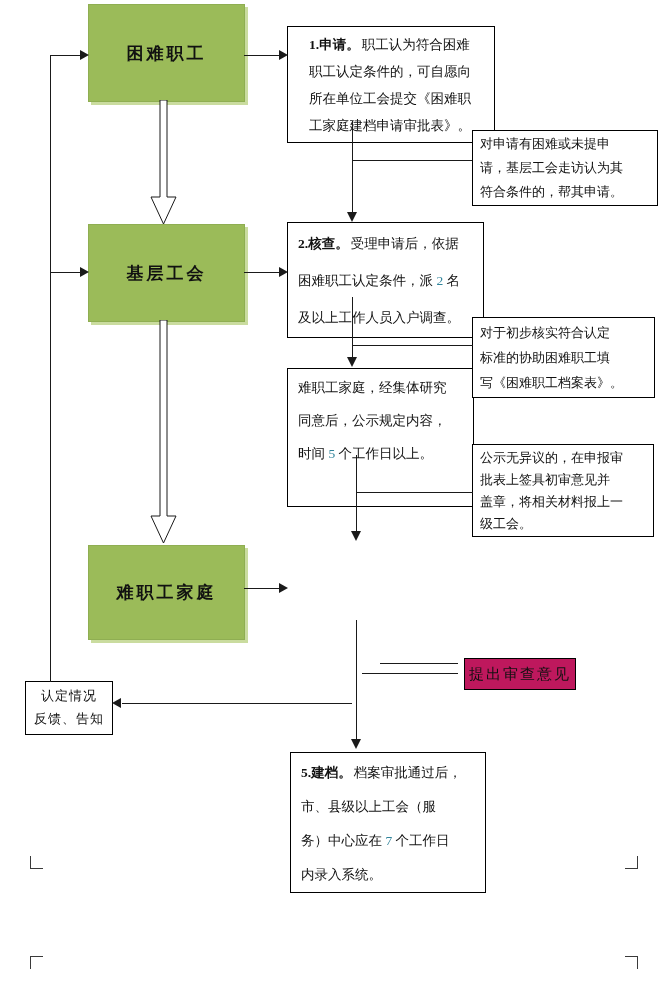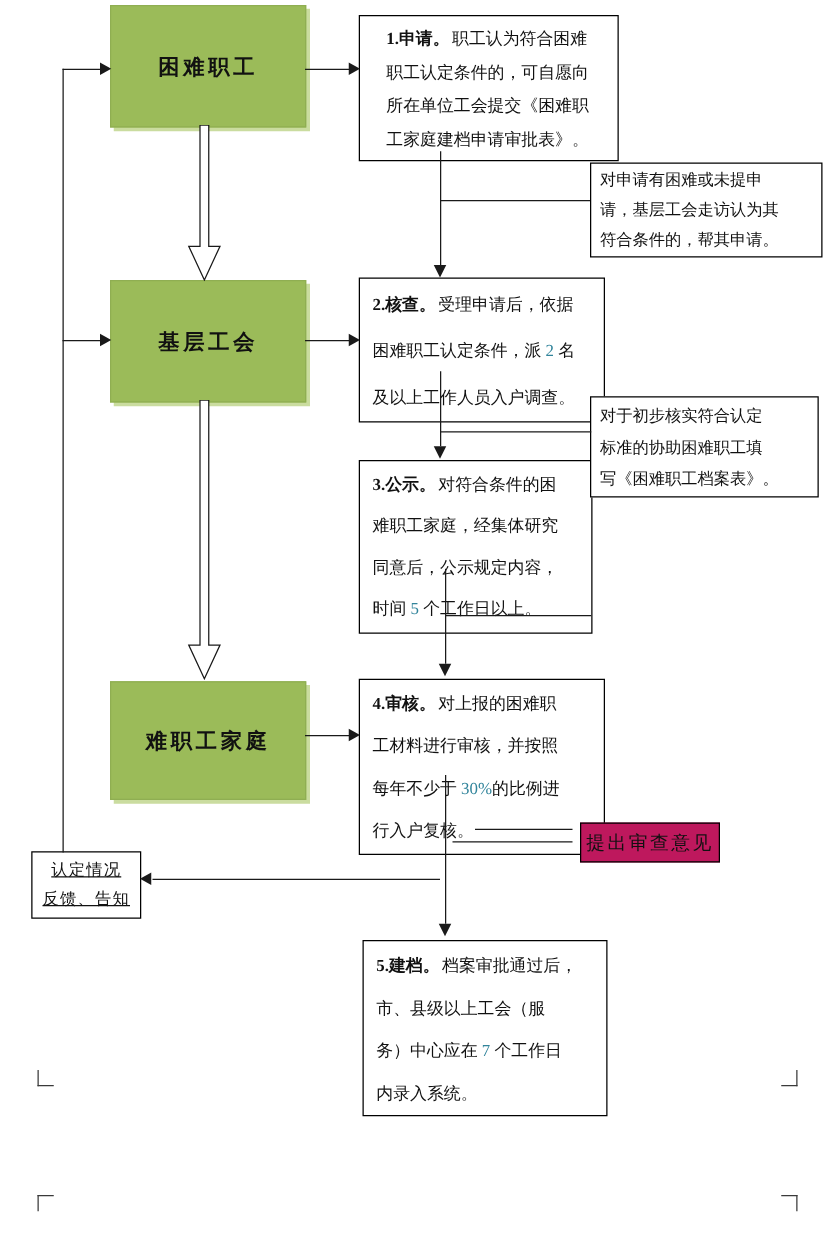--- a/index.html
+++ b/index.html
@@ -13,42 +13,42 @@
         display:flex;align-items:center;justify-content:center;
         font-weight:bold;font-size:17px;letter-spacing:3px;}
   .g1{top:4px;height:96px;}
   .g2{top:224px;height:96px;}
   .g3{top:545px;height:93px;}
 
   
   .step{position:absolute;left:287px;width:181px;background:#fff;border:1px solid #000;
         font-size:13.5px;padding:2px 4px 0 10px;}
   .step .tline{white-space:nowrap;}
-  .s1{top:12px;height:111px;line-height:27px;padding-top:4px;padding-left:21px;}
+  .s1{top:26px;height:111px;line-height:27px;padding-top:4px;padding-left:21px;}
   .s2{top:222px;height:112px;line-height:37px;}
   .s3{top:368px;width:171px;height:135px;line-height:33px;}
   .s4{top:543px;height:137px;line-height:34px;}
   .s5{top:752px;left:290px;width:180px;height:136px;line-height:34px;padding-top:3px;}
   .hdr{font-weight:bold;margin-right:2px;}
   .num{color:var(--num,#31849b);}
 
   
   .ann{position:absolute;left:472px;background:#fff;border:1px solid #000;
        font-size:13px;padding:3px 6px 0 7px;}
   .ann .tline{white-space:nowrap;}
   .a1{top:118px;width:171px;height:73px;line-height:24px;padding-top:1px;margin-top:12px;}
   .a2{top:317px;width:168px;height:77px;line-height:25px;padding-top:2px;}
   .a3{top:444px;width:167px;height:89px;line-height:22px;padding-top:2px;}
 
   .sidebox{position:absolute;left:464px;top:658px;width:110px;height:30px;
            border:1px solid #000;background:#be185d;display:flex;align-items:center;
            justify-content:center;font-size:15px;letter-spacing:2px;}
   .feedback{position:absolute;left:25px;top:681px;width:86px;height:50px;
             border:1px solid #000;background:#fff;text-align:center;
-            font-size:13px;line-height:23px;padding-top:2px;letter-spacing:1px;text-decoration:underline;}
+            font-size:13px;line-height:23px;padding-top:2px;letter-spacing:1px;}
 
   
   .hl{position:absolute;height:1px;background:var(--line,#1a1a1a);}
   .vl{position:absolute;width:1px;background:var(--line,#1a1a1a);}
   .v-left{left:50px;top:55px;height:627px;}
   .h-la1{left:50px;top:55px;width:31px;}
   .h-la2{left:50px;top:272px;width:31px;}
   .h-ga1{left:244px;top:55px;width:36px;}
   .h-ga2{left:244px;top:272px;width:36px;}
   .h-ga3{left:244px;top:588px;width:36px;}
@@ -108,47 +108,46 @@
       <div class="tline">职工认定条件的，可自愿向</div>
       <div class="tline">所在单位工会提交《困难职</div>
       <div class="tline">工家庭建档申请审批表》。</div>
     </div>
   <div class="step s2">
       <div class="tline"><span class="hdr">2.核查。</span>受理申请后，依据</div>
       <div class="tline">困难职工认定条件，派 <span class="num">2</span> 名</div>
       <div class="tline">及以上工作人员入户调查。</div>
     </div>
   <div class="step s3">
-      <div class="tline"><span class="hdr">3.公示。</span>对符合条件的困</div>
       <div class="tline">难职工家庭，经集体研究</div>
       <div class="tline">同意后，公示规定内容，</div>
       <div class="tline">时间 <span class="num">5</span> 个工作日以上。</div>
-    </div>
-  <div class="step s4">
-      <div class="tline"><span class="hdr">4.审核。</span>对上报的困难职</div>
-      <div class="tline">工材料进行审核，并按照</div>
-      <div class="tline">每年不少于 <span class="num">30%</span>的比例进</div>
-      <div class="tline">行入户复核。</div>
     </div>
   <div class="step s5">
       <div class="tline"><span class="hdr">5.建档。</span>档案审批通过后，</div>
       <div class="tline">市、县级以上工会（服</div>
       <div class="tline">务）中心应在 <span class="num">7</span> 个工作日</div>
       <div class="tline">内录入系统。</div>
     </div>
 
   <div class="ann a1">
       <div class="tline">对申请有困难或未提申</div>
       <div class="tline">请，基层工会走访认为其</div>
       <div class="tline">符合条件的，帮其申请。</div>
     </div>
   <div class="ann a2">
       <div class="tline">对于初步核实符合认定</div>
       <div class="tline">标准的协助困难职工填</div>
       <div class="tline">写《困难职工档案表》。</div>
+    </div>
+  <div class="ann a3">
+      <div class="tline">公示无异议的，在申报审</div>
+      <div class="tline">批表上签具初审意见并</div>
+      <div class="tline">盖章，将相关材料报上一</div>
+      <div class="tline">级工会。</div>
     </div>
 
   <div class="sidebox">提出审查意见</div>
   <div class="feedback">
       <div class="tline">认定情况</div>
       <div class="tline">反馈、告知</div>
     </div>
 
   <div class="vl v-left"></div>
   <div class="hl h-la1"></div>

